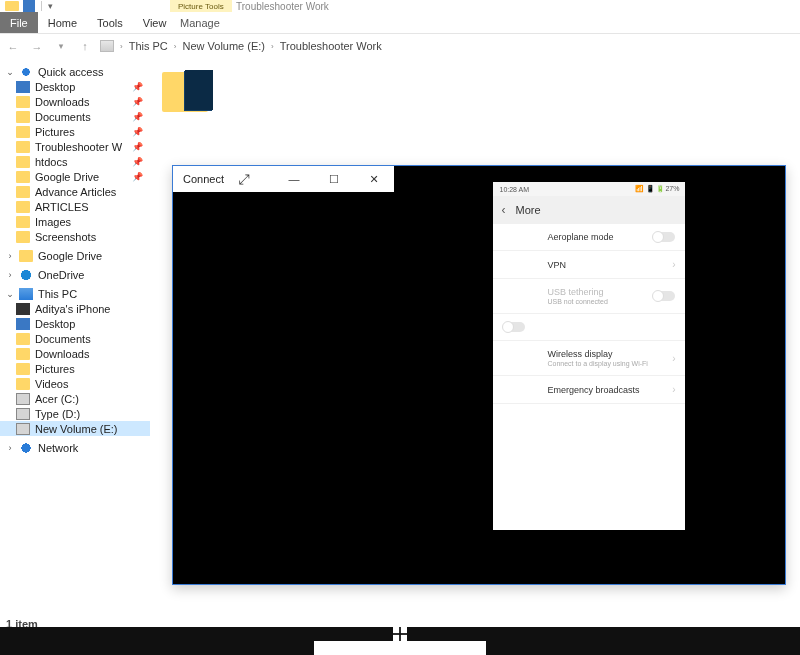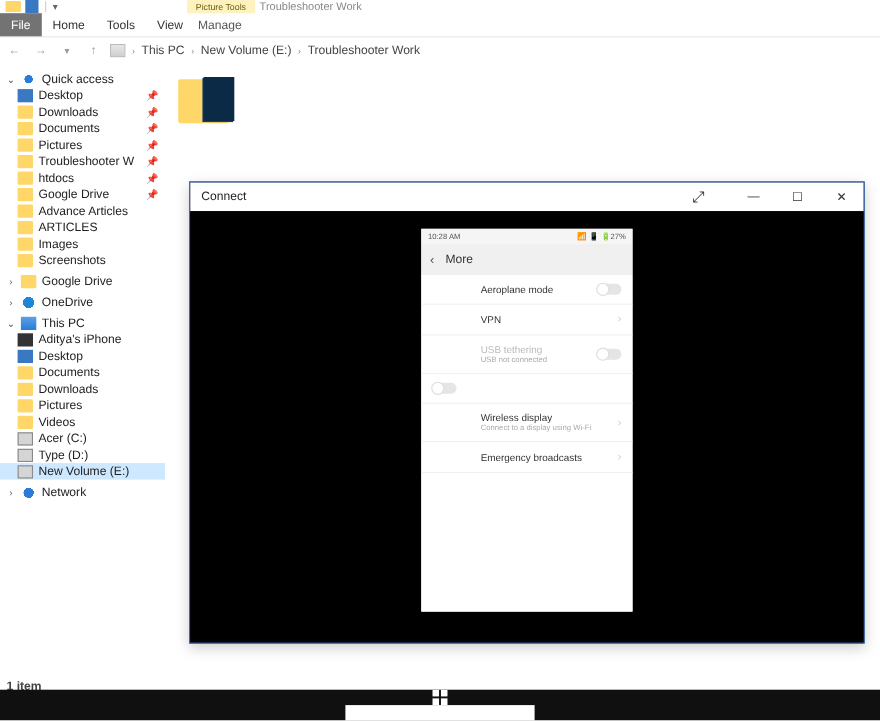--- a/index.html
+++ b/index.html
@@ -52,21 +52,21 @@
   .thumb .fold { width: 46px; height: 40px; background: #ffd768; border-radius: 2px; position: absolute; top: 4px; left: 2px; }
   .thumb .paper { width: 28px; height: 40px; background: #0b2a45; position: absolute; right: 2px; top: 2px; box-shadow: -1px 1px 0 #13406a; }
 
   
   .status { position: absolute; left: 6px; bottom: 25px; font-size: 11px; color: #444; font-weight: bold; }
 
   
   .connect {
     position: absolute; left: 172px; top: 165px; width: 614px; height: 420px;
     background: #000; border: 1px solid #3a7bd5; box-shadow: 0 4px 12px rgba(0,0,0,0.2);
-    display: flex; flex-direction: column;
+    display: flex; flex-direction: row;
   }
   .connect .titlebar { height: 26px; background: #fff; display: flex; align-items: center; padding-left: 10px; font-size: 11px; color: #222; }
   .connect .titlebar .controls { margin-left: auto; display: flex; }
   .connect .titlebar .ctl { width: 40px; height: 26px; display: flex; align-items: center; justify-content: center; font-size: 11px; color: #333; }
   .connect .titlebar .expand { font-size: 14px; margin-right: 10px; }
   .connect .stage { flex: 1; background: #000; position: relative; }
 
   
   .phone {
     position: absolute; left: 50%; top: 16px; transform: translateX(-50%);

